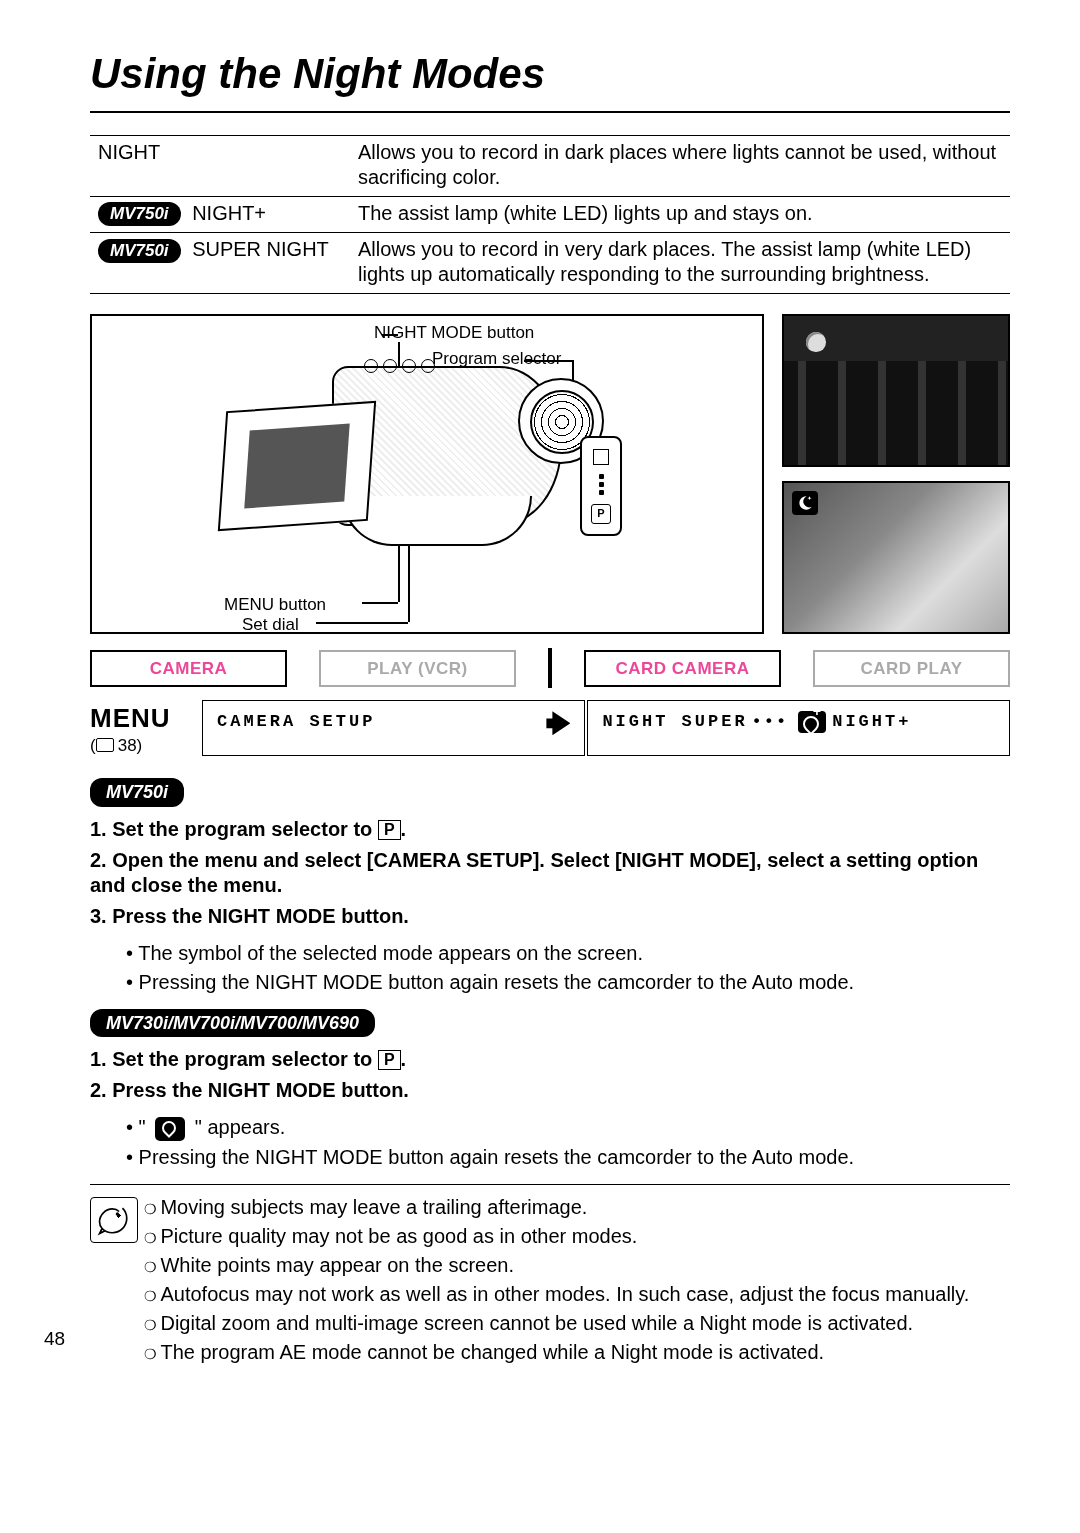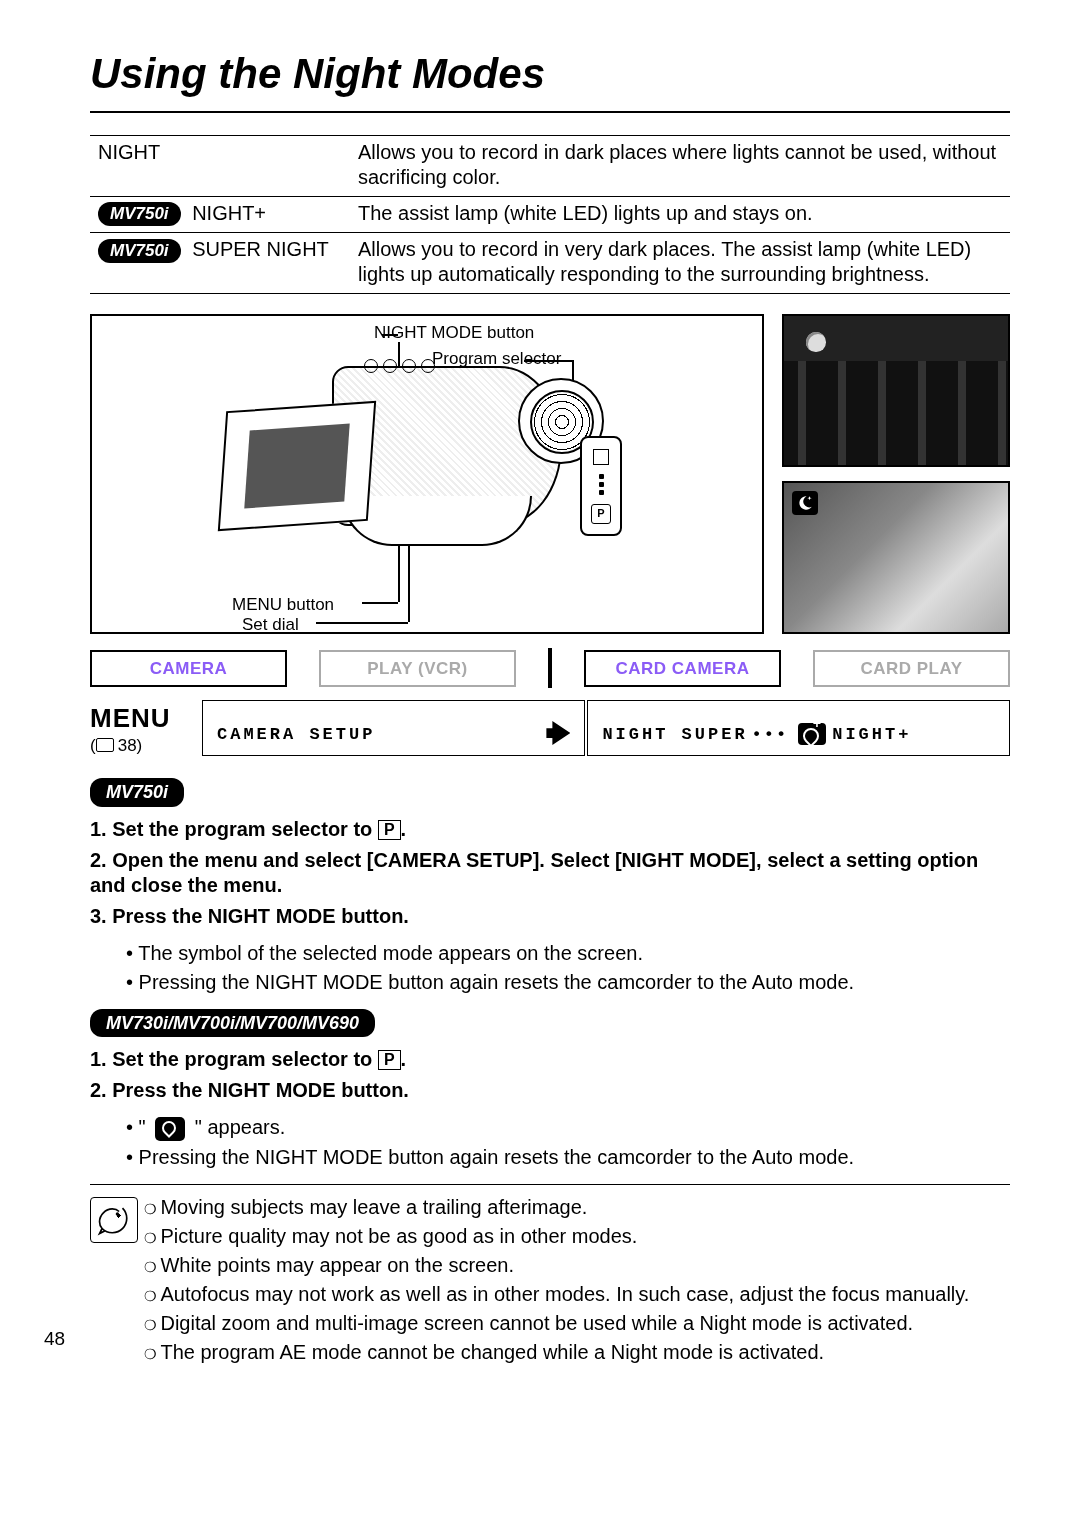--- a/index.html
+++ b/index.html
@@ -125,21 +125,21 @@
   .rear-panel .dots { display:flex; flex-direction:column; gap:3px; }
   .rear-panel .dots span { width:5px; height:5px; background:#000; border-radius:1px; }
   .rear-panel .sqb { width:20px; height:20px; border:1.8px solid #000; border-radius:3px; display:flex; align-items:center; justify-content:center; font-size:11px; font-weight:bold;}
   .callout {
     position: absolute;
     font-size: 17px;
     white-space: nowrap;
   }
   .callout.c1 { left: 282px; top: 6px; }
   .callout.c2 { left: 340px; top: 32px; }
-  .callout.c3 { left: 140px; top: 278px; }
+  .callout.c3 { left: 132px; top: 278px; }
   .callout.c4 { left: 150px; top: 298px; }
   .cline { position:absolute; background:#000; }
   .cl1 { left:306px; top:26px; width:1.5px; height:24px; }
   .cl1b { left:290px; top:18px; width:16px; height:1.5px; }
   .cl2 { left:480px; top:44px; width:1.5px; height:54px; }
   .cl2b { left:432px; top:44px; width:48px; height:1.5px;}
   .cl3 { left:270px; top:286px; width:36px; height:1.5px;}
   .cl3b { left:306px; top:230px; width:1.5px; height:56px;}
   .cl4 { left:224px; top:306px; width:92px; height:1.5px;}
   .cl4b { left:316px; top:220px; width:1.5px; height:86px;}
@@ -180,34 +180,34 @@
   }
   .mode-pill {
     flex: 1;
     border: 2px solid #000;
     text-align: center;
     padding: 6px 4px;
     font-weight: bold;
     letter-spacing: 0.5px;
     font-size: 17px;
   }
-  .mode-pill.active { background:#fff; color:#8b5cf6; }
+  .mode-pill.active { background:#fff; color:#ec4899; }
   .mode-pill.inactive { color:#aaa; border-color:#aaa; }
   .vsep { width:4px; height:40px; background:#000; }
 
   .menu-row {
     display:flex; align-items:stretch; gap:2px;
     margin-bottom: 22px;
   }
   .menu-label { width:110px; padding-top:2px; }
   .menu-label .mtitle { font-weight:900; font-size:26px; letter-spacing:1px; }
   .menu-label .mref { font-size:17px;}
   .menu-box {
     flex:1; border:1.5px solid #000;
-    display:flex; align-items:flex-end;
+    display:flex; align-items:flex-start;
     padding: 10px 14px;
     font-family: "Courier New", monospace;
     font-weight:bold; letter-spacing:3px;
     font-size:17px;
   }
   .menu-box.left { flex:0.9; }
   .menu-arrow {
     width: 24px; height: 24px;
     background:#000;
     clip-path: polygon(25% 0, 100% 50%, 25% 100%, 25% 70%, 0 70%, 0 30%, 25% 30%);

